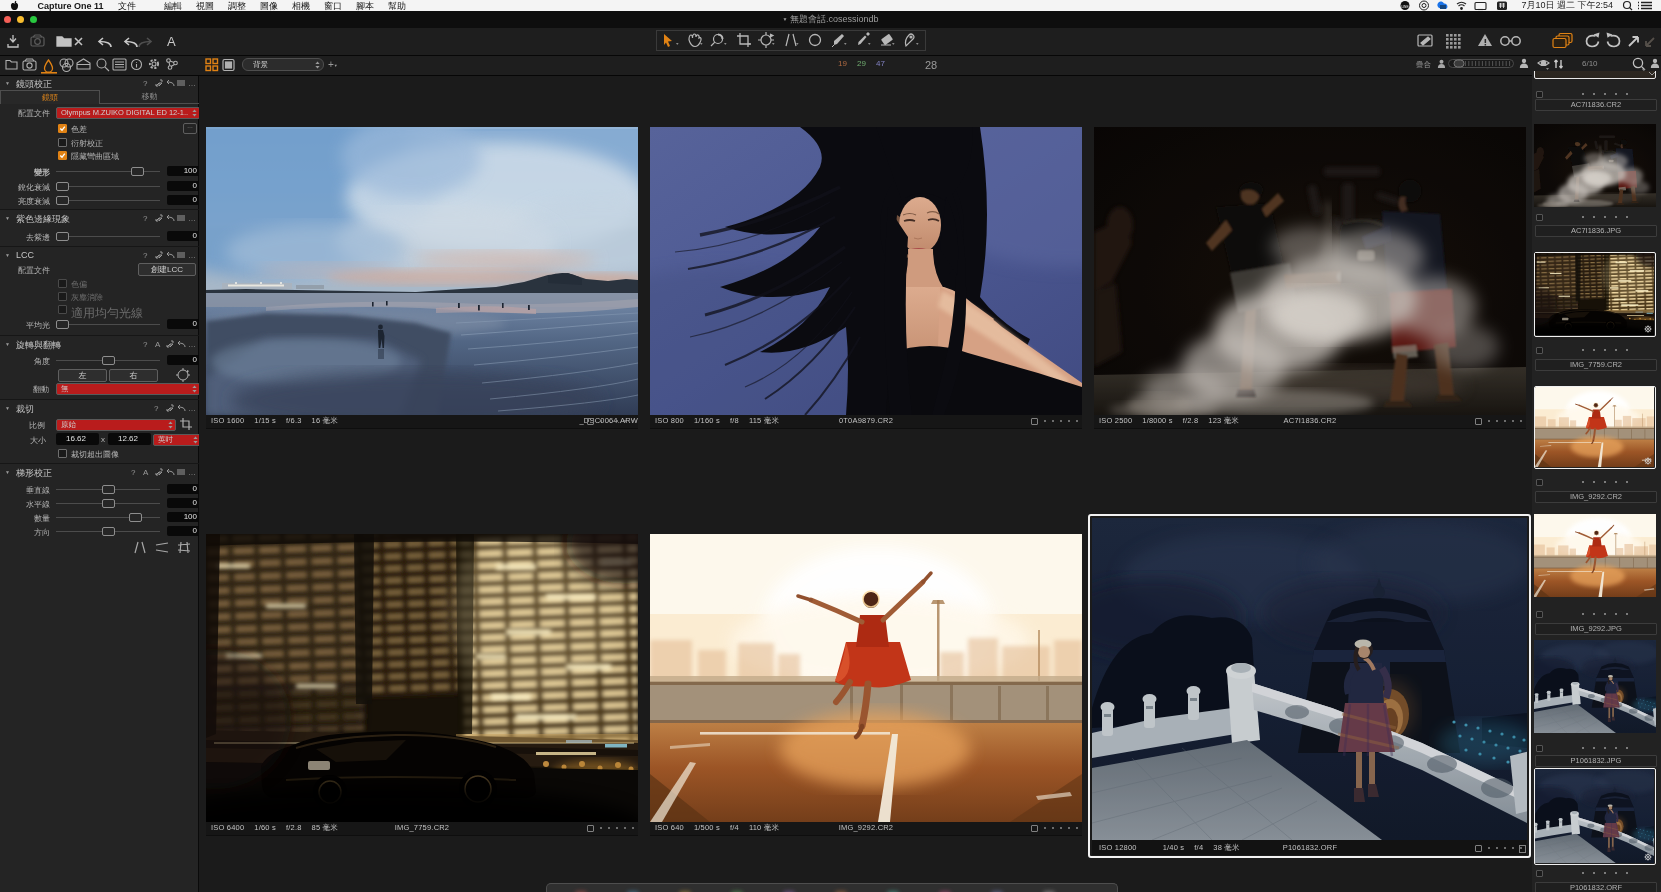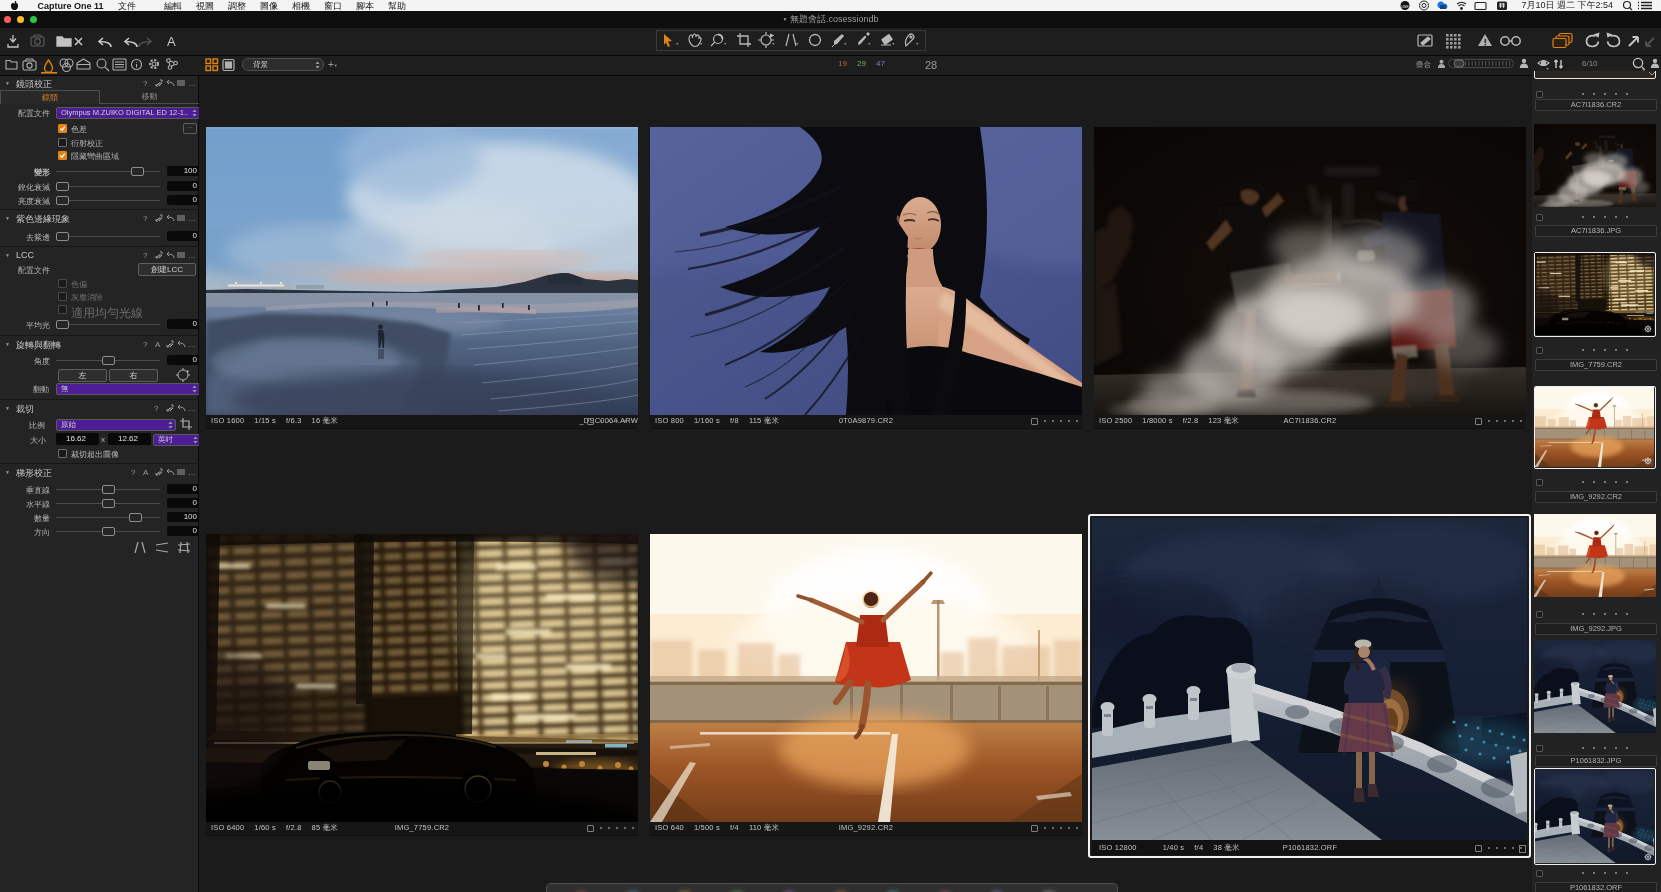--- a/index.html
+++ b/index.html
@@ -8,21 +8,21 @@
 svg{display:block;}
 .cap{font-size:7.5px;color:#c2c2c2;letter-spacing:0.2px;}
 .capbg{position:absolute;background:#161616;border-bottom:1px solid #0e0e0e;}
 .hdr{font-size:9px;color:#c6c6c6;}
 .vbox{position:absolute;background:#090909;border-radius:2px;height:10px;width:30px;color:#e2e2e2;font-size:8px;text-align:right;padding-right:3px;line-height:10px;}
 .track{position:absolute;height:1px;background:#4c4c4c;}
 .hand{position:absolute;width:11px;height:7px;border:1px solid #8e8e8e;border-radius:2px;background:#262626;}
 .hicon{position:absolute;color:#9a9a9a;font-size:8px;}
 .chk{position:absolute;width:7px;height:7px;border:1px solid #6e6e6e;border-radius:1px;background:#1a1a1a;}
 .chkon{background:#e08214;border-color:#e08214;color:#fff;font-size:7px;line-height:7px;text-align:center;font-weight:bold;}
-.drop{position:absolute;background:#4c1d95;border:1px solid #5a5a5a;border-radius:2px;color:#cfcfcf;font-size:7.5px;line-height:10px;}
+.drop{position:absolute;background:#b91c1c;border:1px solid #5a5a5a;border-radius:2px;color:#cfcfcf;font-size:7.5px;line-height:10px;}
 .btn{position:absolute;background:#2e2e2e;border:1px solid #5f5f5f;border-radius:2px;color:#cfcfcf;font-size:8px;text-align:center;}
 .fname{position:absolute;border:1px solid #3c3c3c;background:#1f1f1f;color:#b2b2b2;font-size:7.5px;text-align:center;border-radius:1px;}
 </style>
 </head>
 <body>
 <svg width="0" height="0" style="position:absolute">
 <defs>
 <filter id="b2">
         <feGaussianBlur stdDeviation="2"></feGaussianBlur>
       </filter>

